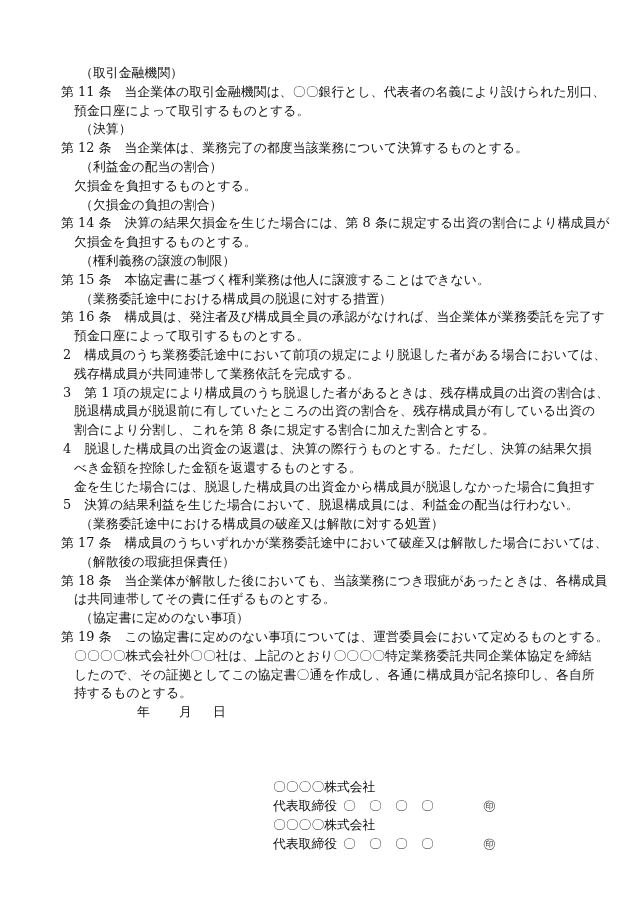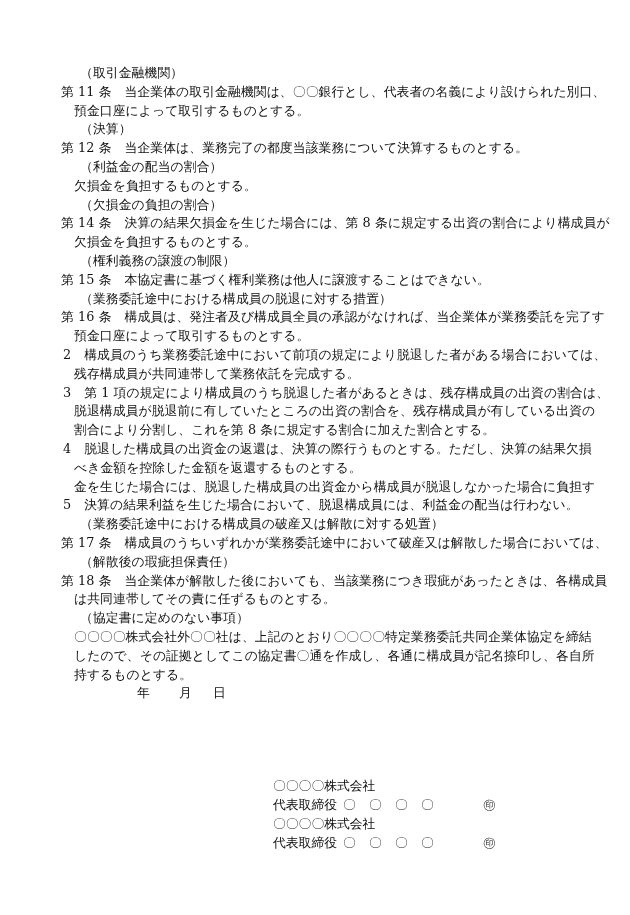--- a/index.html
+++ b/index.html
@@ -6,21 +6,21 @@
   body { width: 630px; height: 915px; position: relative; overflow: hidden;
          font-family: "DejaVu Serif", "Liberation Serif", serif; color: #111; }
   .page { position: absolute; left: 0; top: 0; width: 630px; height: 915px; background: #fff; }
   .content { position: absolute; left: 61px; top: 64px; width: 520px; }
   .line { font-size: 12.8px; line-height: 18.8px; height: 18.8px; white-space: nowrap; letter-spacing: 0.1px; }
   .heading { padding-left: 19px; }
   .cont { padding-left: 13px; }
   .item { padding-left: 2px; }
   .date-line { position: relative; height: 18.8px; font-size: 12.8px; line-height: 18.8px; }
   .date-line span { position: absolute; top: 0; }
-  .sig { position: absolute; left: 273px; font-size: 12.8px; line-height: 18.8px; white-space: nowrap; font-family: Liberation Mono, monospace; }
+  .sig { position: absolute; left: 273px; font-size: 12.8px; line-height: 18.8px; white-space: nowrap; }
   .sig .title { display: inline-block; width: 70px; }
   .sig .name span { display: inline-block; width: 26px; text-align: left; }
   .sig .seal { position: absolute; left: 210px; top: 0; }
 </style>
 </head>
 <body>
 
 <div class="page">
   <div class="content">
     <div class="line heading">（取引金融機関）</div>
@@ -46,20 +46,21 @@
     <div class="line item">4　脱退した構成員の出資金の返還は、決算の際行うものとする。ただし、決算の結果欠損</div>
     <div class="line cont">べき金額を控除した金額を返還するものとする。</div>
     <div class="line cont">金を生じた場合には、脱退した構成員の出資金から構成員が脱退しなかった場合に負担す</div>
     <div class="line item">5　決算の結果利益を生じた場合において、脱退構成員には、利益金の配当は行わない。</div>
     <div class="line heading">（業務委託途中における構成員の破産又は解散に対する処置）</div>
     <div class="line">第 17 条　構成員のうちいずれかが業務委託途中において破産又は解散した場合においては、</div>
     <div class="line heading">（解散後の瑕疵担保責任）</div>
     <div class="line">第 18 条　当企業体が解散した後においても、当該業務につき瑕疵があったときは、各構成員</div>
     <div class="line cont">は共同連帯してその責に任ずるものとする。</div>
     <div class="line heading">（協定書に定めのない事項）</div>
+    <div class="line">第 19 条　この協定書に定めのない事項については、運営委員会において定めるものとする。</div>
     <div class="line cont">〇〇〇〇株式会社外〇〇社は、上記のとおり〇〇〇〇特定業務委託共同企業体協定を締結</div>
     <div class="line cont">したので、その証拠としてこの協定書〇通を作成し、各通に構成員が記名捺印し、各自所</div>
     <div class="line cont">持するものとする。</div>
 
     <div class="date-line">
       <span style="left:76px">年</span>
       <span style="left:118px">月</span>
       <span style="left:152px">日</span>
     </div>
   </div>

